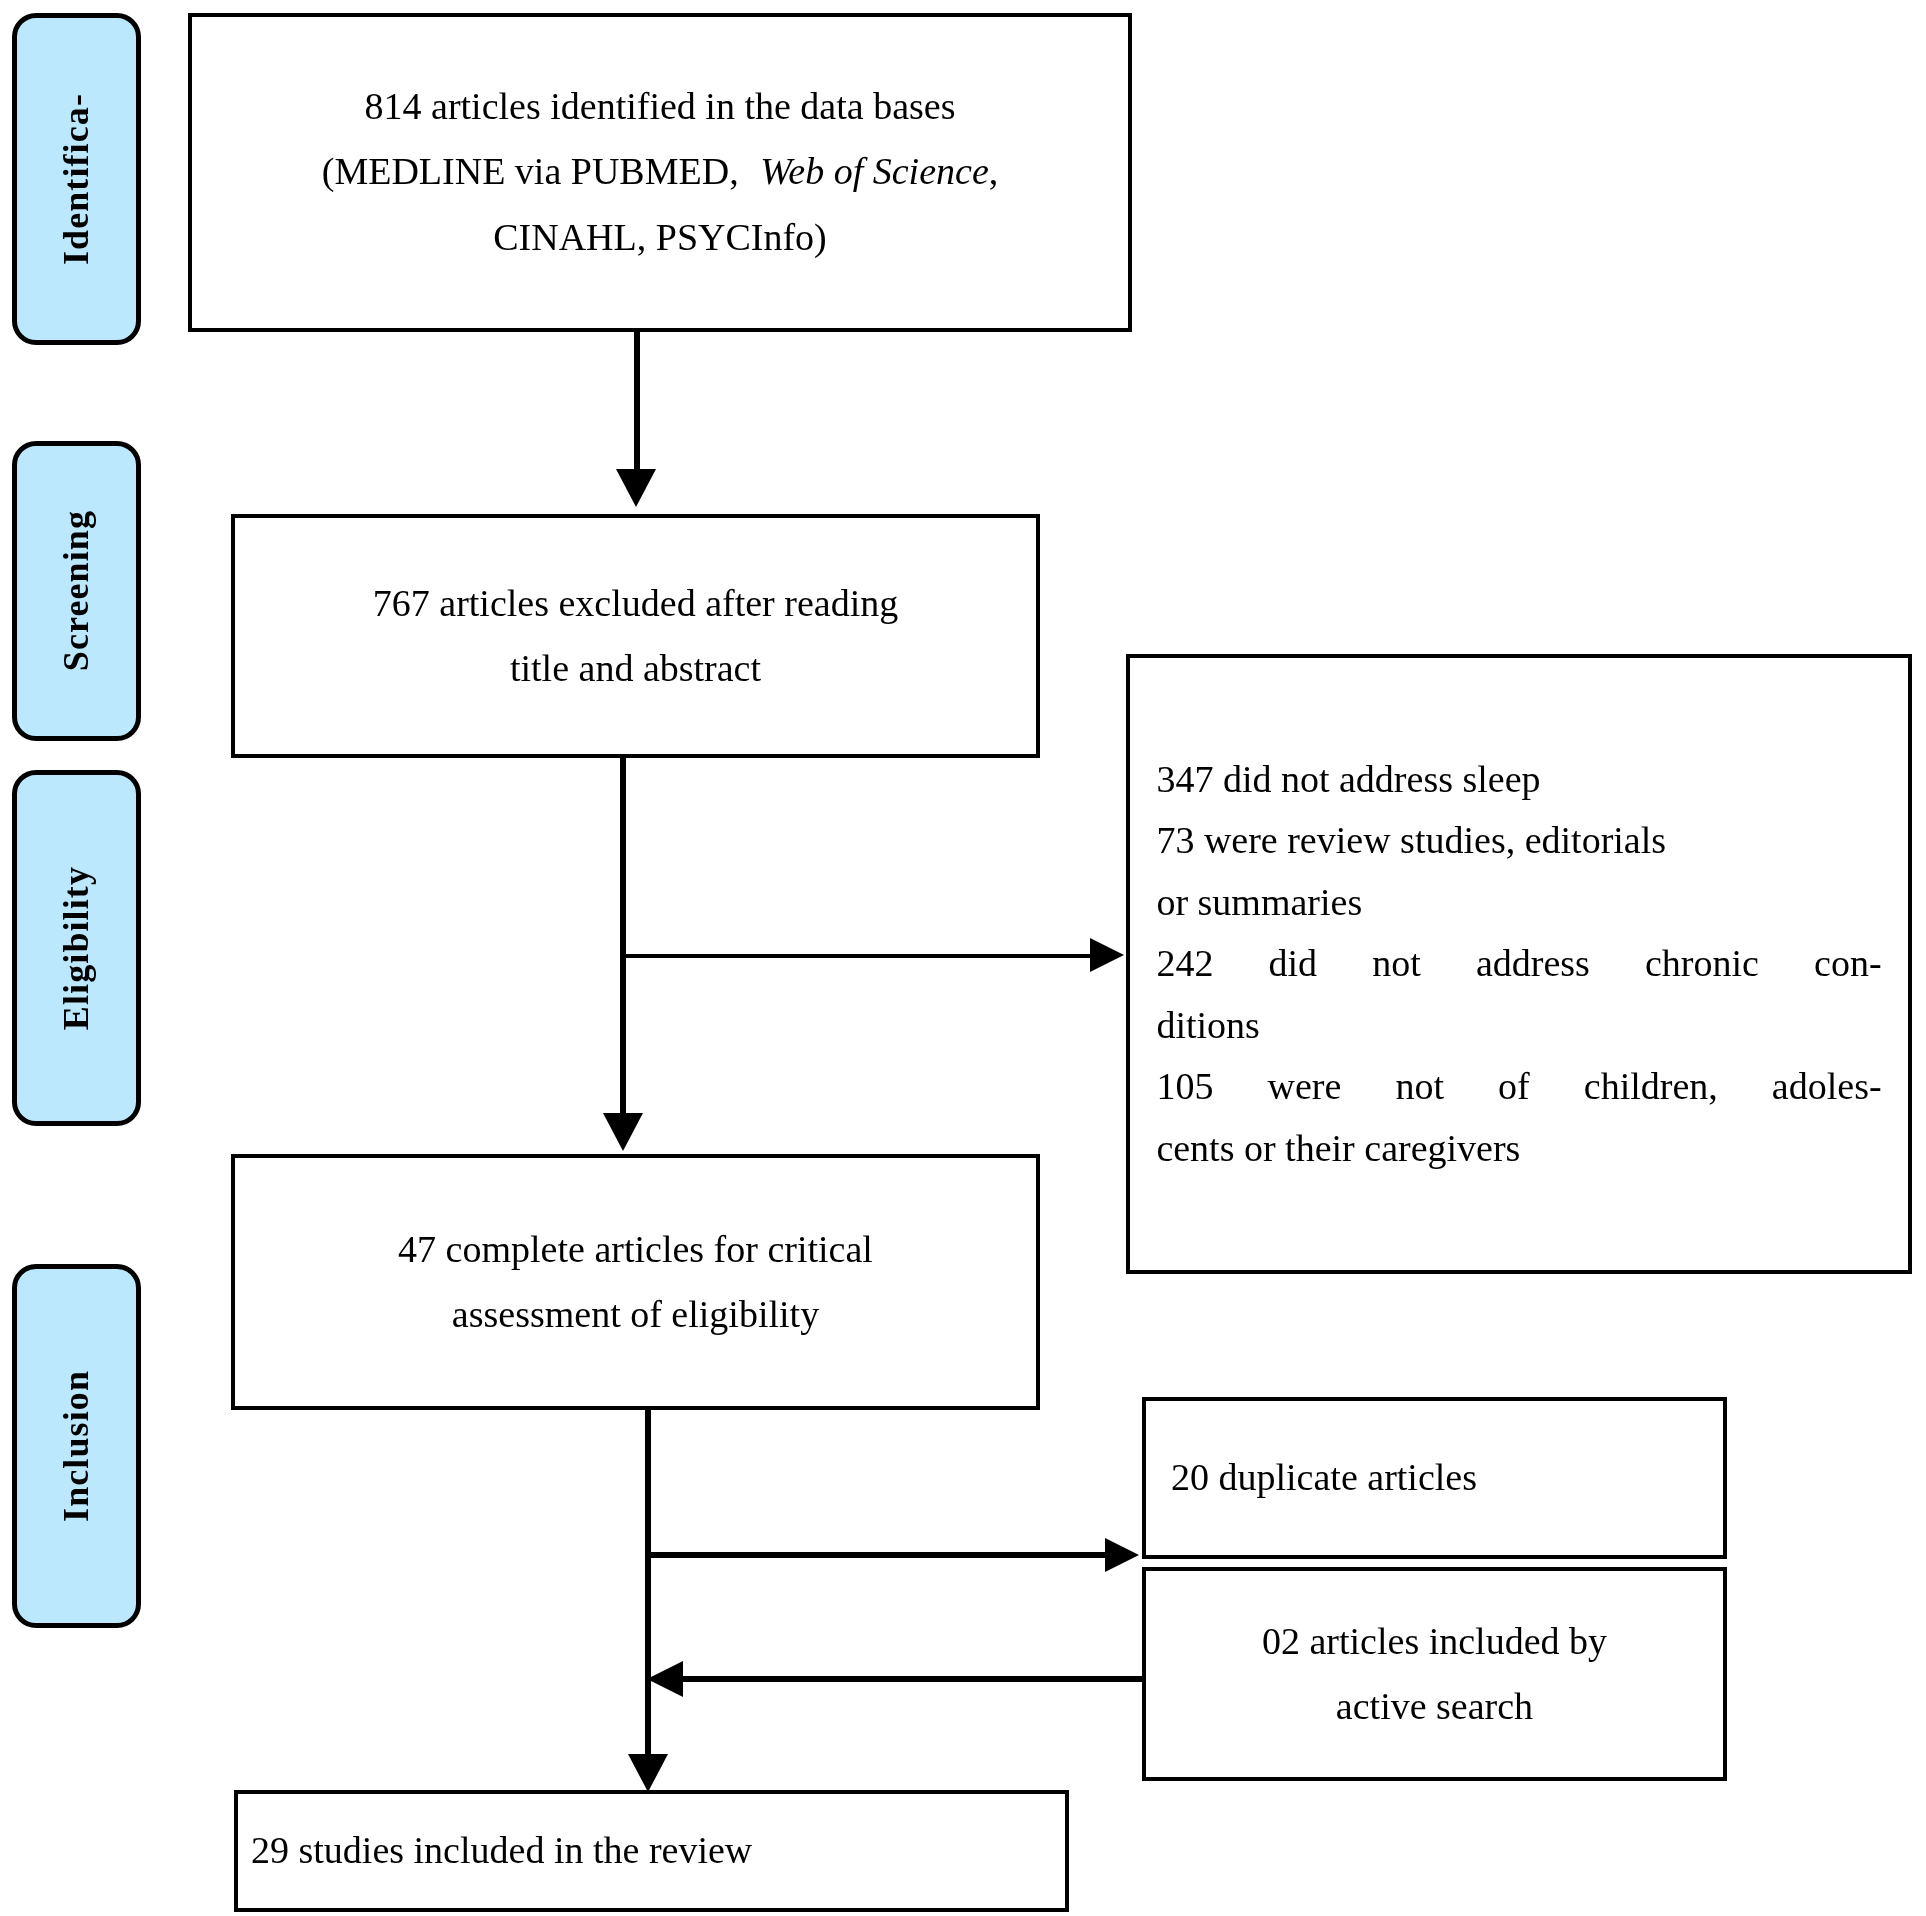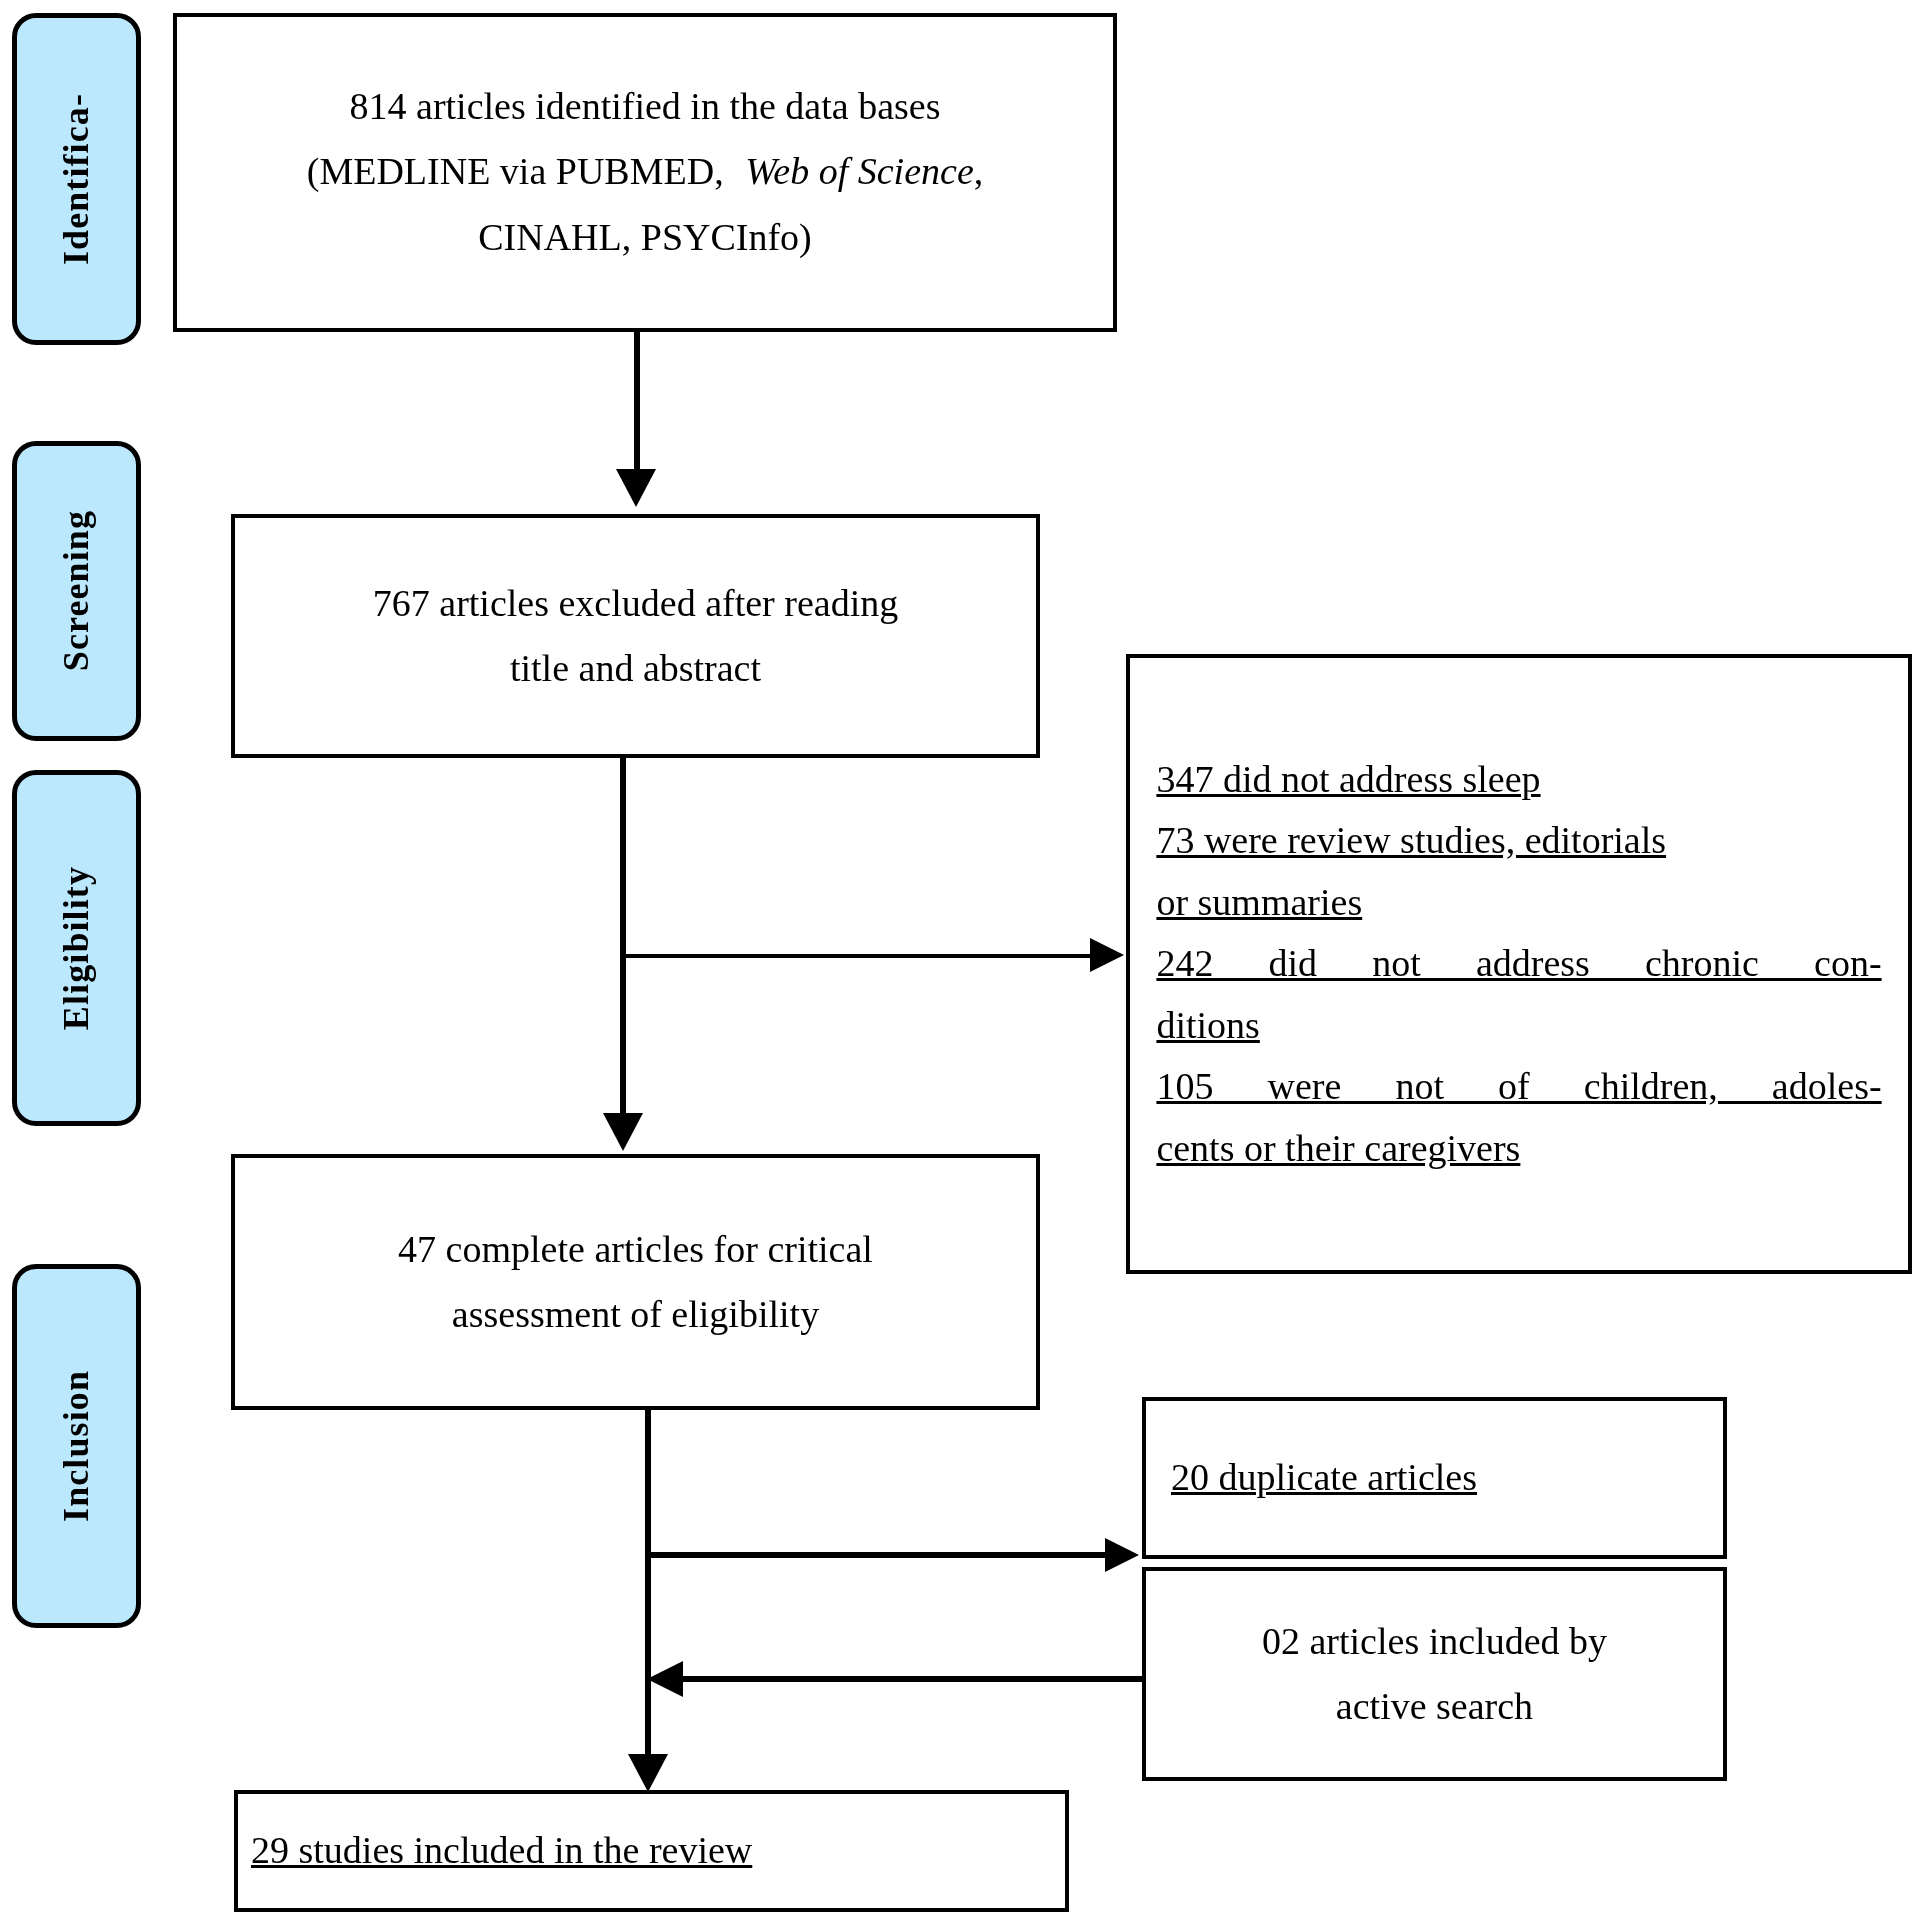--- a/index.html
+++ b/index.html
@@ -43,21 +43,21 @@
     justify-content:center;
     padding:5.7px 19.5px;
   }
   .box-text{
     font-size:38px;
     line-height:1.72;
     color:#000000;
     text-align:center;
   }
   .box-text .it{font-style:italic;margin-left:12px;}
-  .box.left-align{justify-content:center;text-decoration:underline;}
+  .box.left-align{justify-content:center;}
   .box.left-align .box-text{
     text-align:left;
     width:100%;
     line-height:1.62;
   }
   .excl-line{display:block;}
   .excl-line.just{
     text-align:justify;
     text-align-last:justify;
   }
@@ -100,21 +100,21 @@
   </div>
 
   <div class="phase" style="left:11.5px; top:770px; width:129px; height:356px;">
     <span class="phase-label">Eligibility</span>
   </div>
 
   <div class="phase" style="left:11.5px; top:1264px; width:129px; height:364px;">
     <span class="phase-label">Inclusion</span>
   </div>
 
-  <div class="box" style="left:173px; top:12.6px; width:944px; height:319px;">
+  <div class="box" style="left:188px; top:12.6px; width:944px; height:319px;">
     <div class="box-text">
       <span>814 articles identified in the data bases</span><br>
       <span>(MEDLINE via PUBMED, </span><span class="it">Web of Science</span><span>,</span><br>
       <span>CINAHL, PSYCInfo)</span>
     </div>
   </div>
 
   <div class="vline" style="left:634px; top:332px; width:6.3px; height:138px;"></div>
   <div class="arrow-down" style="left:616px; top:469px;"></div>
 

